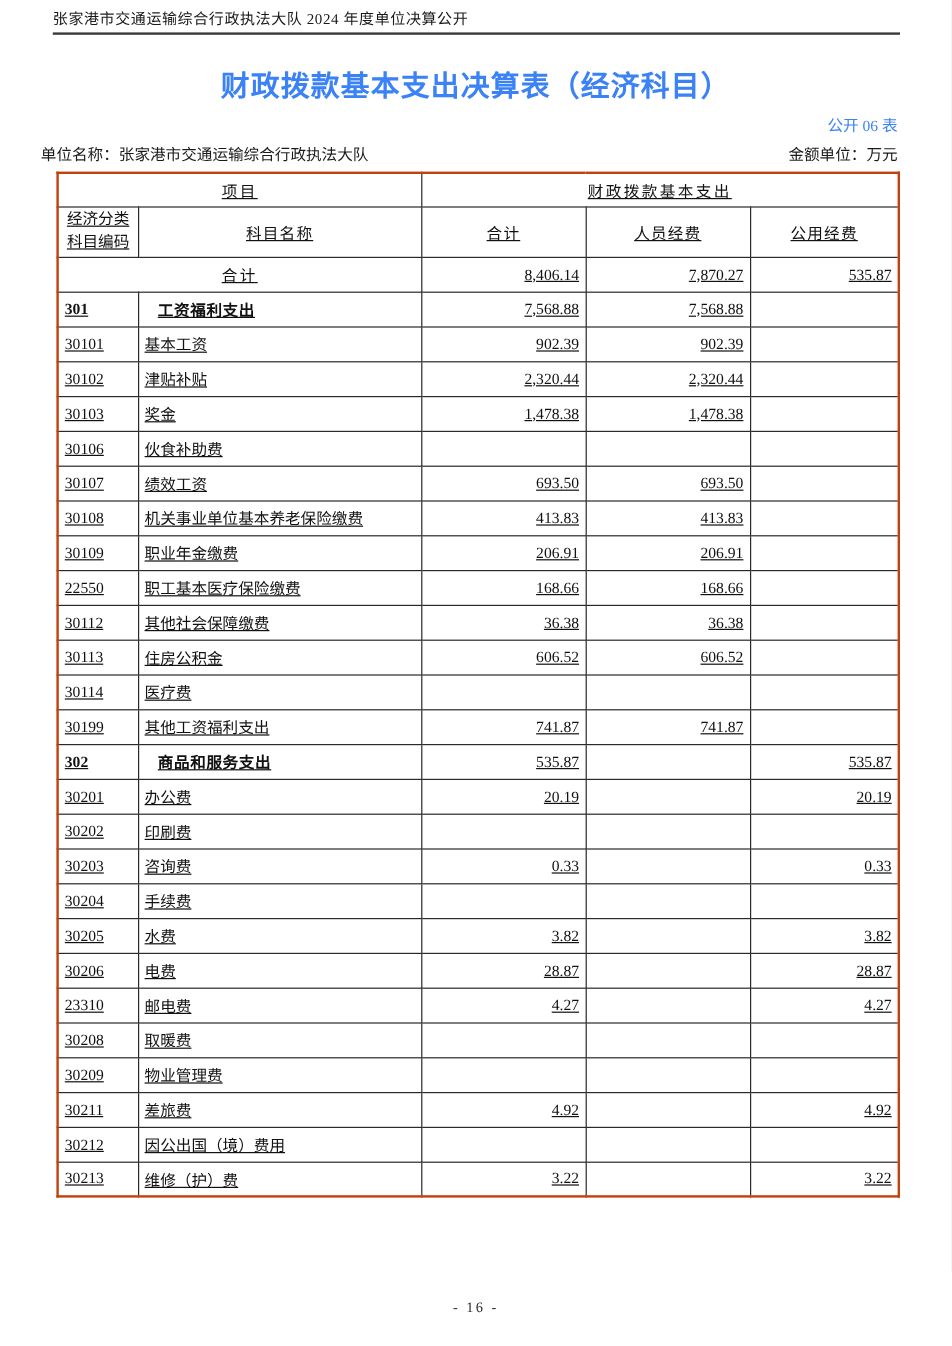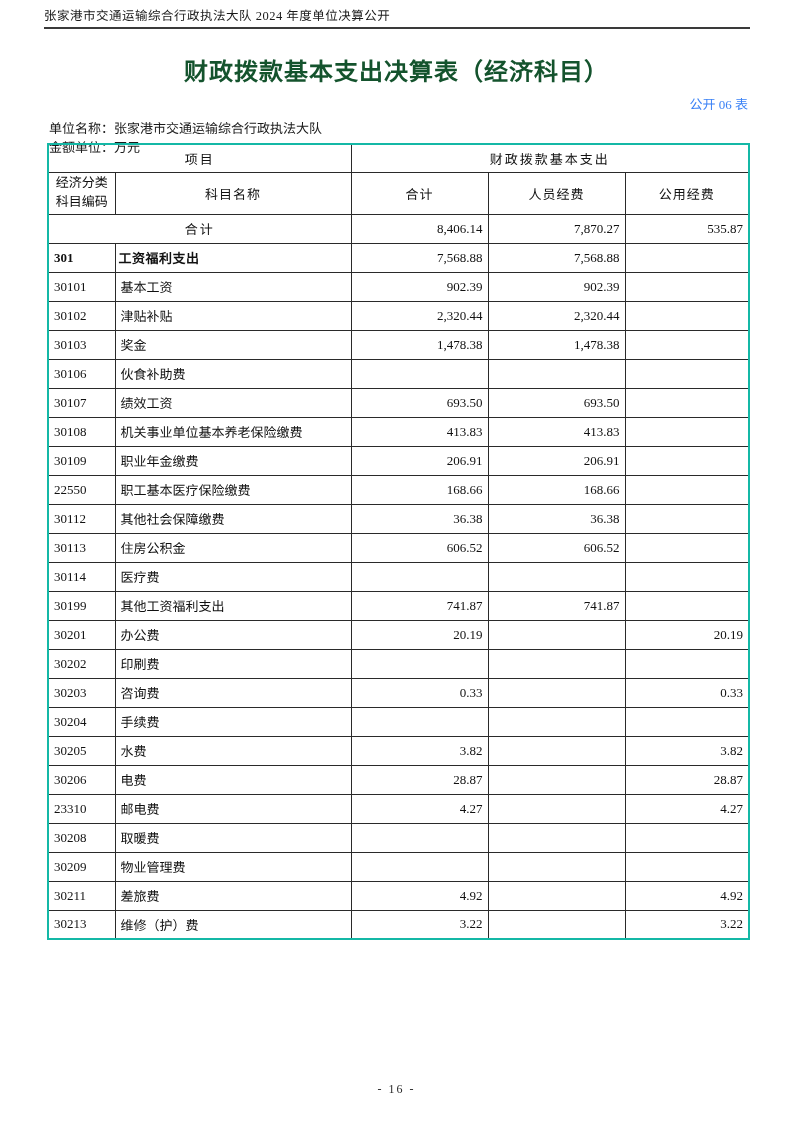--- a/index.html
+++ b/index.html
@@ -34,67 +34,66 @@
   }
 
   
   .doc-title {
     position: absolute;
     left: 0; right: 0; top: 52px;
     text-align: center;
     font-size: 24px;
     font-weight: bold;
     letter-spacing: 1px;
-    color: #14532d;
+    color: #3b82f6;
   }
   .table-code {
     position: absolute;
     right: 45px; top: 94px;
     font-size: 13px;
     color: #3b82f6;
   }
   .meta-row {
     position: absolute;
-    left: 49px; right: 45px; top: 118px;
+    left: 34px; right: 45px; top: 118px;
     display: flex;
     justify-content: space-between;
     font-size: 13px;
     color: #1a1a1a;
-    flex-direction: column;
   }
 
   
   table.fin {
     position: absolute;
     left: 47px; top: 143px;
     width: 701px;
     border-collapse: collapse;
     table-layout: fixed;
     font-size: 13px;
     color: #111;
   }
   table.fin th, table.fin td {
     border: 1px solid #2a2a2a;
     font-weight: normal;
     padding: 0 5px;
     overflow: hidden;
     white-space: nowrap;
   }
-  table.fin { border: 2px solid #14b8a6; }
+  table.fin { border: 2px solid #c2410c; text-decoration: underline; }
   table.fin thead tr.h1 th { height: 28px; text-align: center; letter-spacing: 2px; }
   table.fin thead tr.h2 th { height: 42px; text-align: center; letter-spacing: 1px; }
   th.code-head { white-space: normal !important; line-height: 1.45; padding: 0 3px; letter-spacing: 0 !important; margin-left: 29px; }
   table.fin tbody td { height: 29px; }
   td.c-code { text-align: left; padding-left: 6px; }
   td.c-name { text-align: left; padding-left: 18px; }
   td.c-num  { text-align: right; padding-right: 6px; }
   tr.kind-total td.c-name { text-align: center; padding-left: 5px; letter-spacing: 2px; }
   tr.kind-total td { height: 31px; padding-left: 18px; }
   tr.kind-category td.c-code, tr.kind-category td.c-name { font-weight: bold; }
-  tr.kind-category td.c-name { padding-left: 3px; letter-spacing: 0.5px; }
+  tr.kind-category td.c-name { padding-left: 16px; letter-spacing: 0.5px; }
 
   
   .page-footer {
     position: absolute;
     left: 0; right: 0; top: 1082px;
     text-align: center;
     font-size: 12px;
     color: #2a2a2a;
     letter-spacing: 2px;
   }
@@ -231,20 +230,27 @@
       <td class="c-num"></td>
       <td class="c-num"></td>
     </tr>
         <tr class="kind-item">
       <td class="c-code">30199</td>
       <td class="c-name">其他工资福利支出</td>
       <td class="c-num">741.87</td>
       <td class="c-num">741.87</td>
       <td class="c-num"></td>
     </tr>
+        <tr class="kind-category">
+      <td class="c-code">302</td>
+      <td class="c-name">商品和服务支出</td>
+      <td class="c-num">535.87</td>
+      <td class="c-num"></td>
+      <td class="c-num">535.87</td>
+    </tr>
         <tr class="kind-item">
       <td class="c-code">30201</td>
       <td class="c-name">办公费</td>
       <td class="c-num">20.19</td>
       <td class="c-num"></td>
       <td class="c-num">20.19</td>
     </tr>
         <tr class="kind-item">
       <td class="c-code">30202</td>
       <td class="c-name">印刷费</td>
@@ -302,20 +308,27 @@
       <td class="c-num"></td>
     </tr>
         <tr class="kind-item">
       <td class="c-code">30211</td>
       <td class="c-name">差旅费</td>
       <td class="c-num">4.92</td>
       <td class="c-num"></td>
       <td class="c-num">4.92</td>
     </tr>
         <tr class="kind-item">
+      <td class="c-code">30212</td>
+      <td class="c-name">因公出国（境）费用</td>
+      <td class="c-num"></td>
+      <td class="c-num"></td>
+      <td class="c-num"></td>
+    </tr>
+        <tr class="kind-item">
       <td class="c-code">30213</td>
       <td class="c-name">维修（护）费</td>
       <td class="c-num">3.22</td>
       <td class="c-num"></td>
       <td class="c-num">3.22</td>
     </tr>
       </tbody>
   </table>
 
   <div class="page-footer">- 16 -</div>

